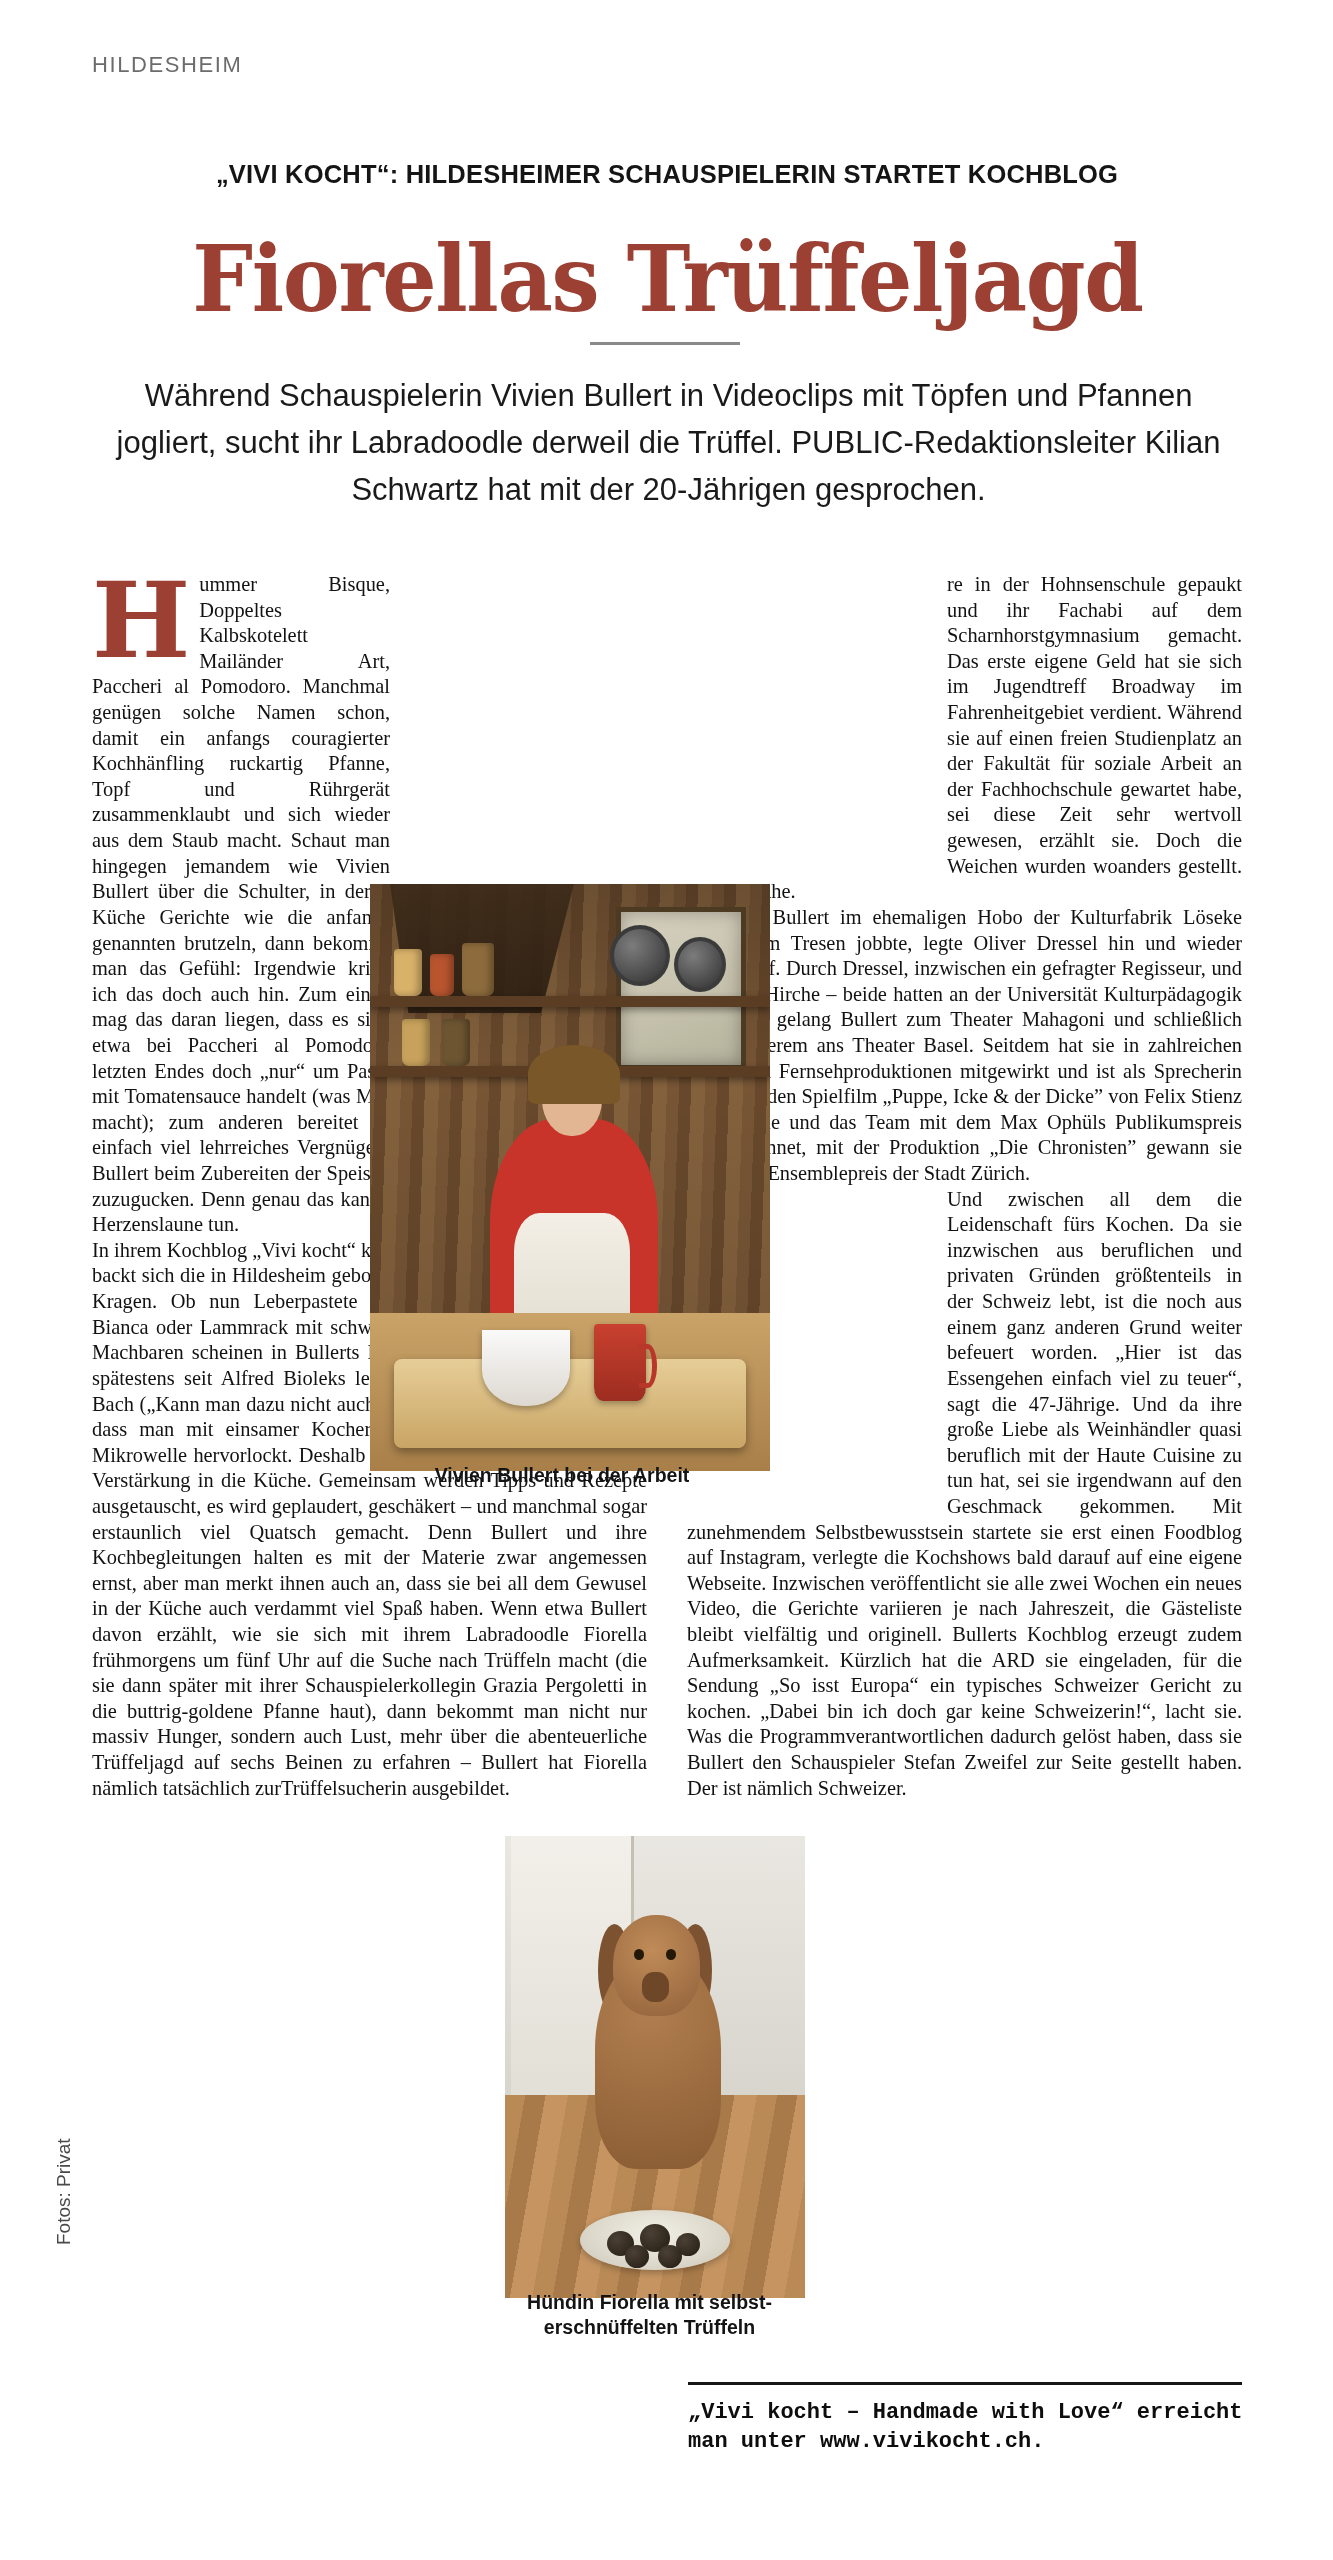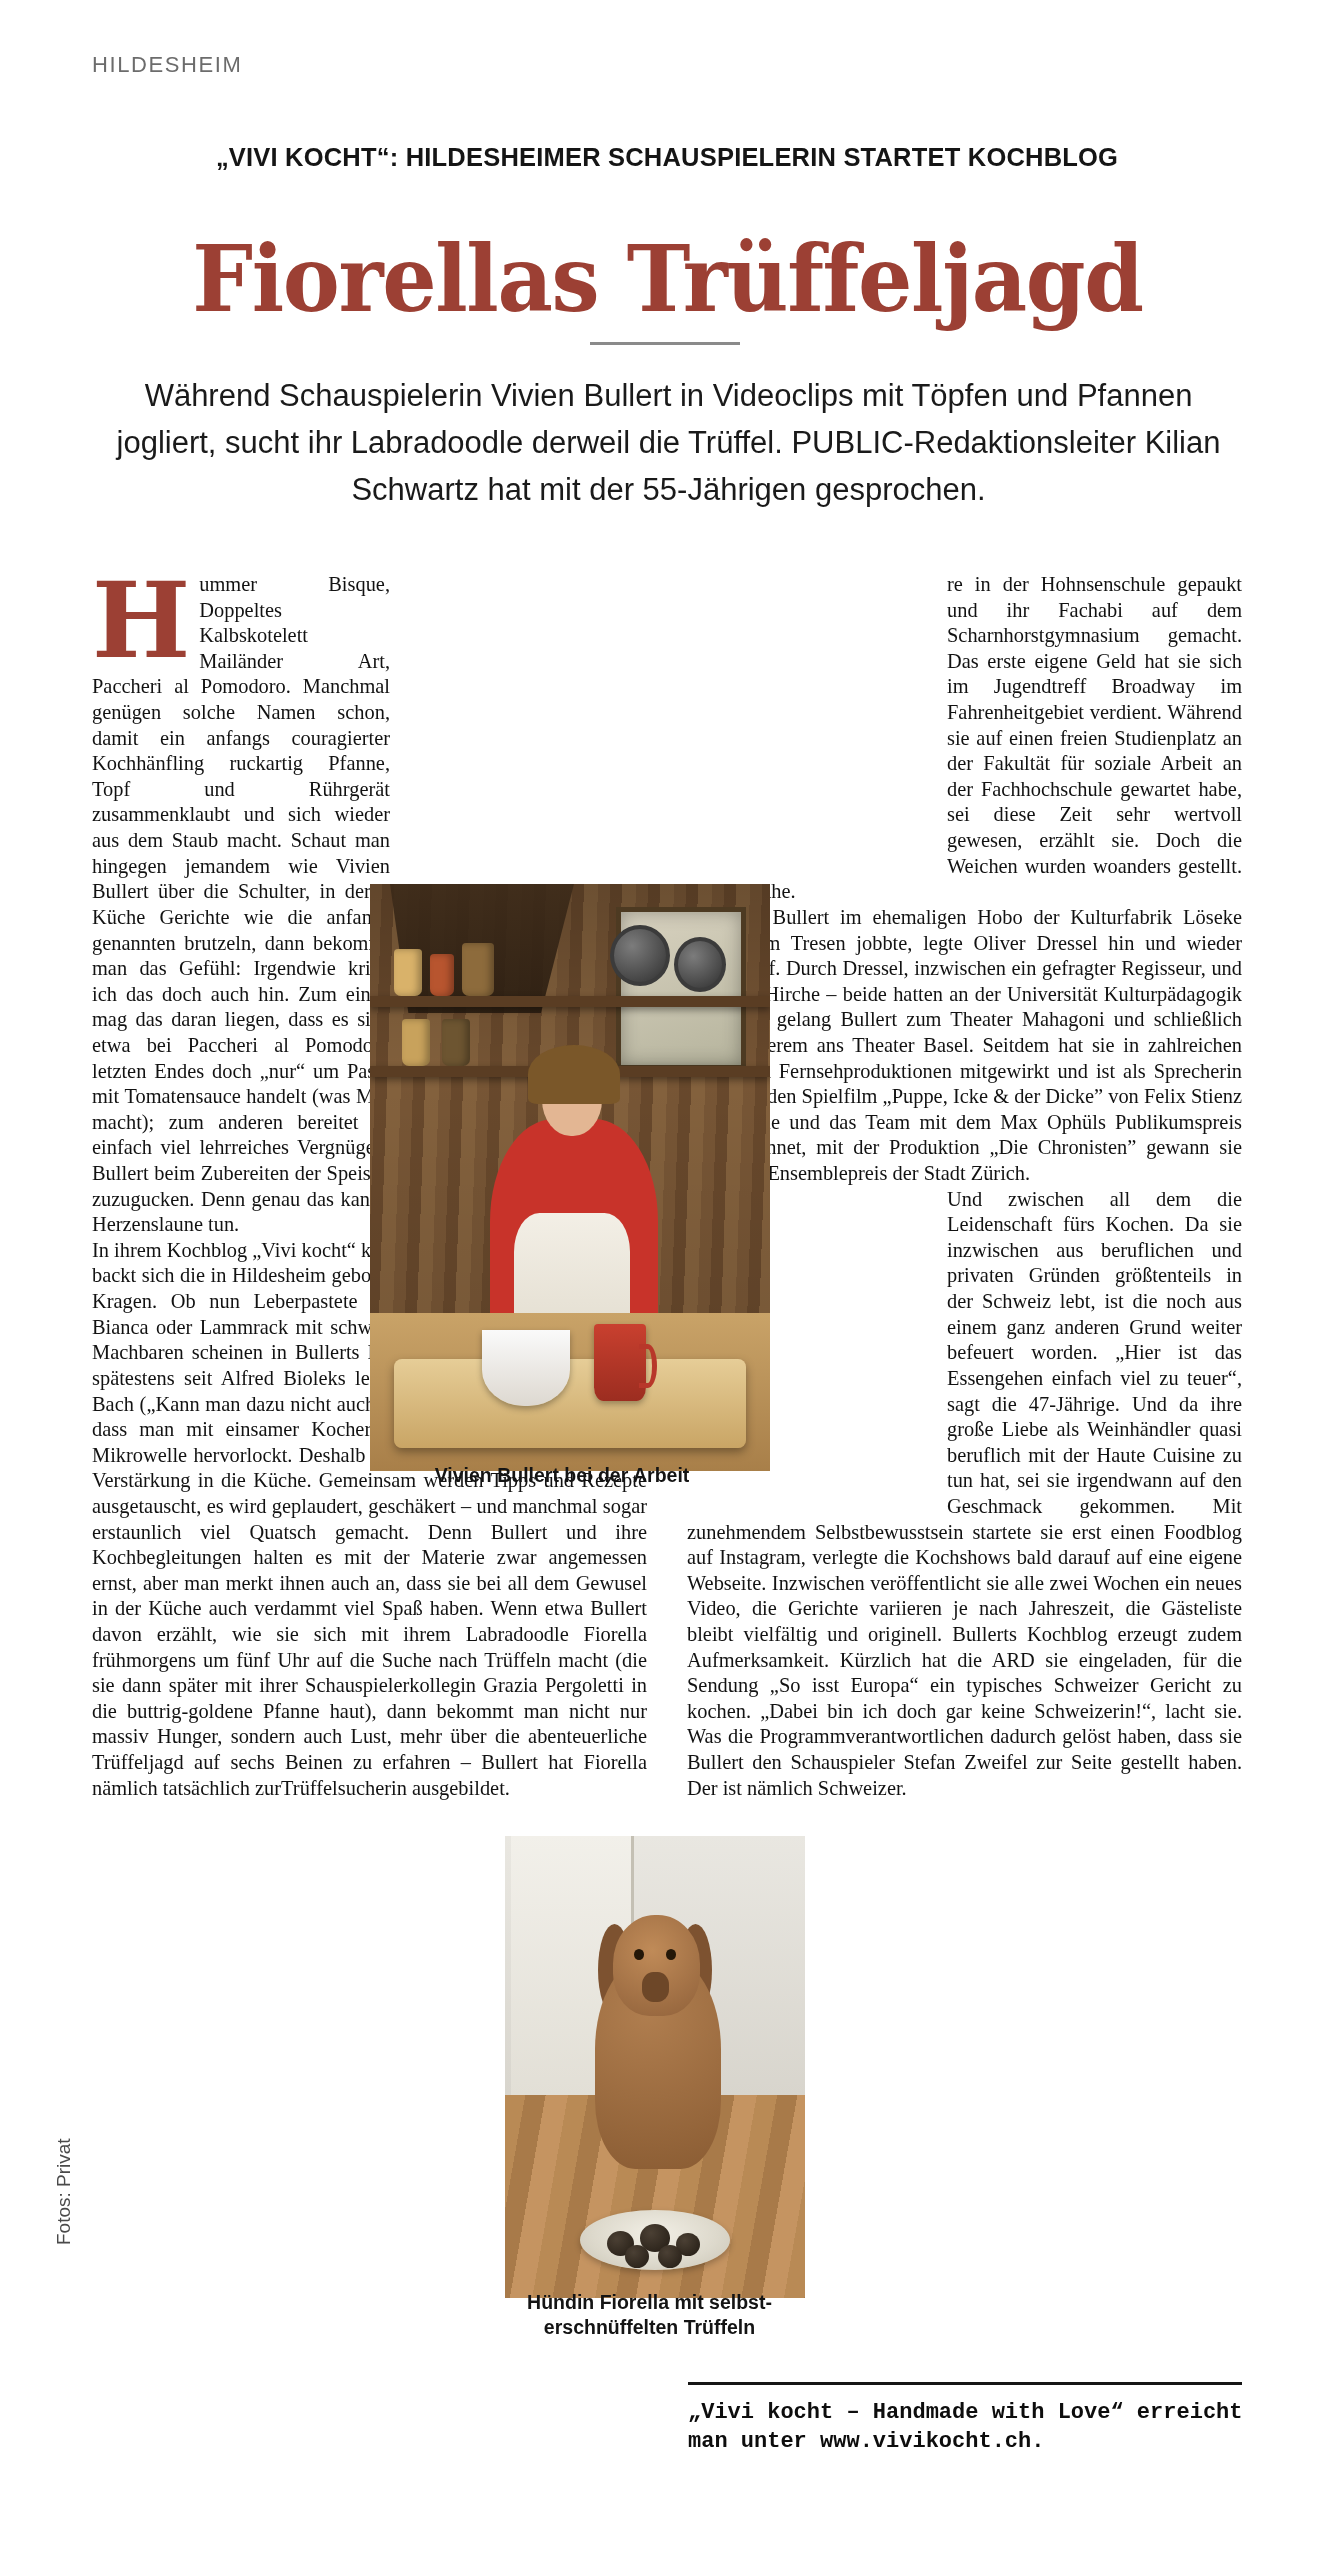--- a/index.html
+++ b/index.html
@@ -36,21 +36,21 @@
     font-weight: normal;
     font-size: 22px;
     letter-spacing: 1.6px;
     color: #6c6c6c;
     text-transform: uppercase;
   }
 
   .overline {
     position: absolute;
     left: 92px;
-    top: 143px;
+    top: 160px;
     width: 1150px;
     text-align: center;
     font-family: "Liberation Sans", sans-serif;
     font-weight: bold;
     font-size: 25.5px;
     letter-spacing: 0.2px;
     color: #151515;
     white-space: nowrap;
   }
 
@@ -393,21 +393,21 @@
   <div class="kicker-region">
     <div class="section-label">HILDESHEIM</div>
   </div>
 
   <div class="overline">„VIVI KOCHT“: HILDESHEIMER SCHAUSPIELERIN STARTET KOCHBLOG</div>
 
   <h1 class="headline">Fiorellas Trüffeljagd</h1>
 
   <div class="head-rule"></div>
 
-  <div class="lead">Während Schauspielerin Vivien Bullert in Videoclips mit Töpfen und Pfannen jogliert, sucht ihr Labradoodle derweil die Trüffel. PUBLIC-Redaktionsleiter Kilian Schwartz hat mit der 55-Jährigen gesprochen.</div>
+  <div class="lead">Während Schauspielerin Vivien Bullert in Videoclips mit Töpfen und Pfannen jogliert, sucht ihr Labradoodle derweil die Trüffel. PUBLIC-Redaktionsleiter Kilian Schwartz hat mit der 20-Jährigen gesprochen.</div>
 
   <div class="body-wrap">
 
     <div class="col col-left">
       <p>
         <span class="dropcap">H</span>
         <span class="float-img-left" style="height:600px;"></span>
         <span>ummer Bisque, Doppeltes Kalbskotelett Mailänder Art, Paccheri al Pomodoro. Manchmal genügen solche Namen schon, damit ein anfangs couragierter Kochhänfling ruckartig Pfanne, Topf und Rührgerät zusammenklaubt und sich wieder aus dem Staub macht. Schaut man hingegen jemandem wie Vivien Bullert über die Schulter, in deren Küche Gerichte wie die anfangs genannten brutzeln, dann bekommt man das Gefühl: Irgendwie krieg ich das doch auch hin. Zum einen mag das daran liegen, dass es sich etwa bei Paccheri al Pomodoro letzten Endes doch „nur“ um Pasta mit Tomatensauce handelt (was Mut macht); zum anderen bereitet es einfach viel lehrreiches Vergnügen, Bullert beim Zubereiten der Speisen zuzugucken. Denn genau das kann man seit einigen Monaten nach Herzenslaune tun.</span>
       </p>
       <p>

